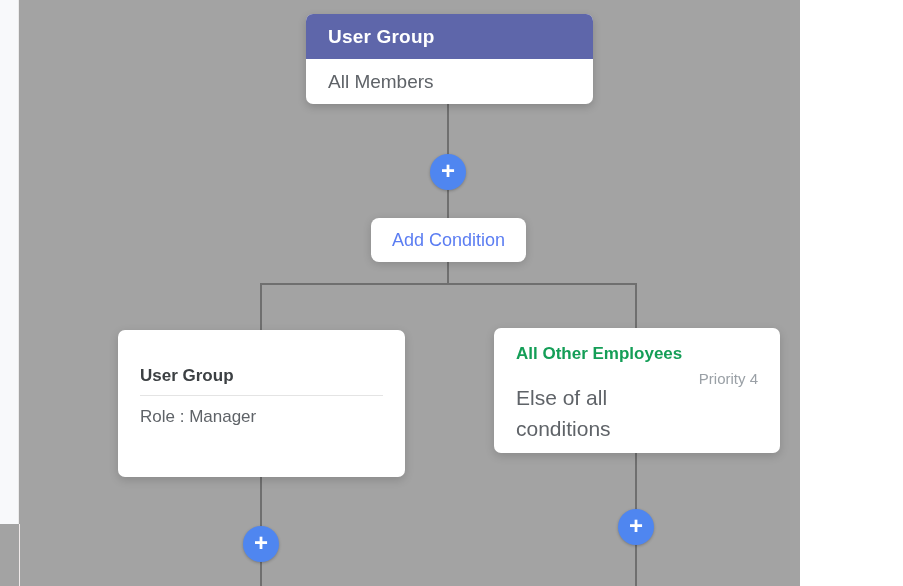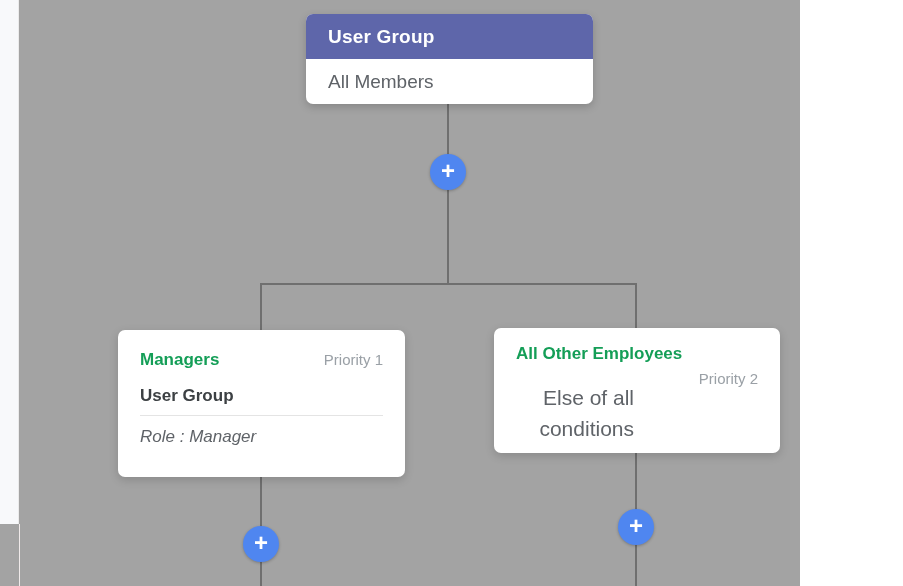--- a/index.html
+++ b/index.html
@@ -47,27 +47,27 @@
   .add-condition{position:absolute;left:371px;top:218px;width:155px;height:44px;
     background:#fff;border:none;border-radius:8px;cursor:pointer;
     box-shadow:0 2px 8px rgba(0,0,0,.16);
     color:var(--color-link);font-size:18px;font-weight:500;
     font-family:"Liberation Sans","DejaVu Sans",sans-serif;}
 
   
   .branch-card{position:absolute;background:#fff;border-radius:7px;
     box-shadow:0 3px 10px rgba(0,0,0,.16);cursor:pointer;}
   .branch-card.left{left:118px;top:330px;width:287px;height:147px;padding:20px 22px;}
-  .branch-card.right{left:494px;top:328px;width:286px;height:125px;padding:16px 22px;text-align:right;}
+  .branch-card.right{left:494px;top:328px;width:286px;height:125px;padding:16px 22px;}
   .branch-title-row{display:flex;align-items:baseline;justify-content:space-between;}
   .branch-title{color:var(--color-green);font-size:17px;font-weight:700;}
   .priority{color:var(--color-muted);font-size:15px;font-weight:400;}
   .field-label{margin-top:16px;color:var(--color-title-dark);font-size:17px;font-weight:700;
     padding-bottom:9px;border-bottom:1px solid #e4e4e4;}
-  .condition-text{margin-top:11px;color:var(--color-text);font-size:17px;font-style:italic;}
+  .condition-text{margin-top:11px;color:var(--color-text);font-size:17px;}
   .right-body{display:flex;align-items:flex-start;justify-content:space-between;margin-top:6px;}
   .else-text{max-width:118px;margin-top:12px;color:var(--color-text);font-size:21px;line-height:31px;}
 </style>
 </head>
 <body>
 
 <div class="stage">
 
   <div class="left-rail"></div>
   <div class="left-rail-track"></div>
@@ -82,37 +82,34 @@
       <span>User Group</span>
     </div>
     <div class="root-card-body">
       <span>All Members</span>
     </div>
   </div>
 
   <button class="plus" style="left:430px;top:154px;">
     <span>+</span>
   </button>
+  <button class="add-condition">Add Condition</button>
 
   <div class="branch-card left">
-    <div class="branch-title-row">
-      <span class="branch-title">Managers</span>
-      <span class="priority">Priority 1</span>
-    </div>
     <div class="field-label">User Group</div>
     <div class="condition-text">Role : Manager</div>
   </div>
 
   <div class="branch-card right">
     <div class="branch-title-row">
       <span class="branch-title">All Other Employees</span>
     </div>
     <div class="right-body">
       <div class="else-text">Else of all conditions</div>
-      <span class="priority">Priority 2</span>
+      <span class="priority">Priority 4</span>
     </div>
   </div>
 
   <button class="plus" style="left:243px;top:526px;">
     <span>+</span>
   </button>
   <button class="plus" style="left:618px;top:509px;">
     <span>+</span>
   </button>
 

